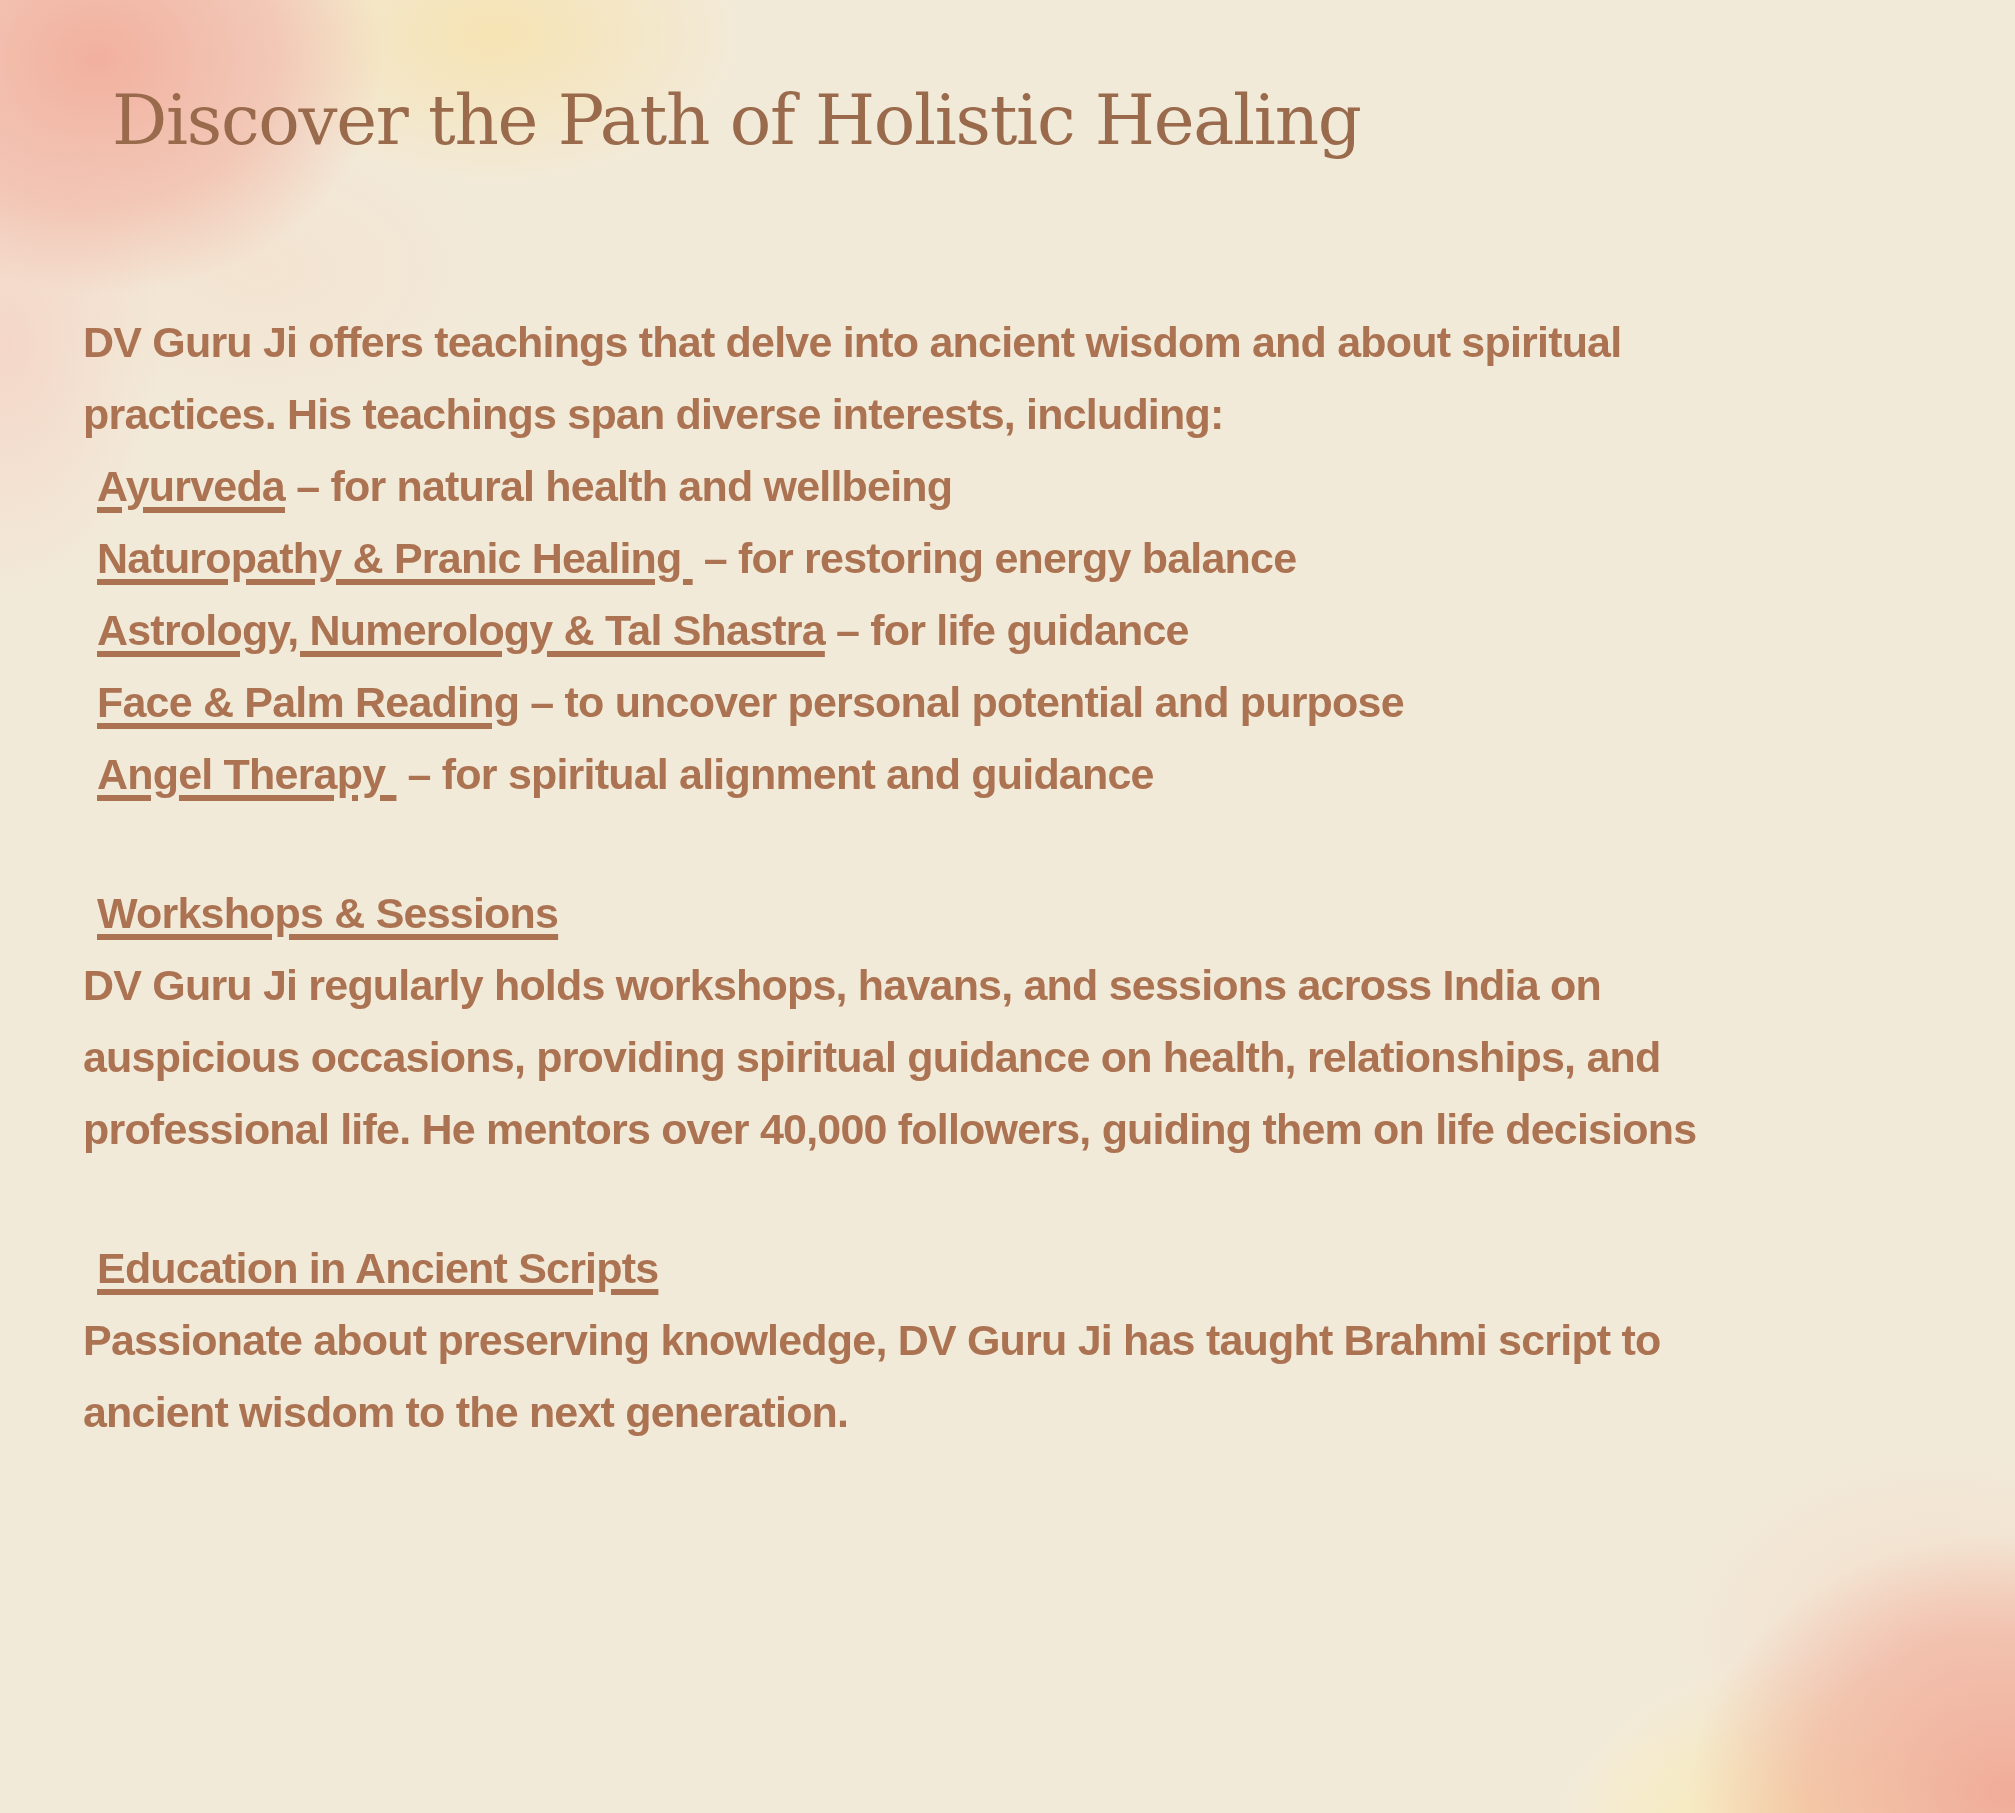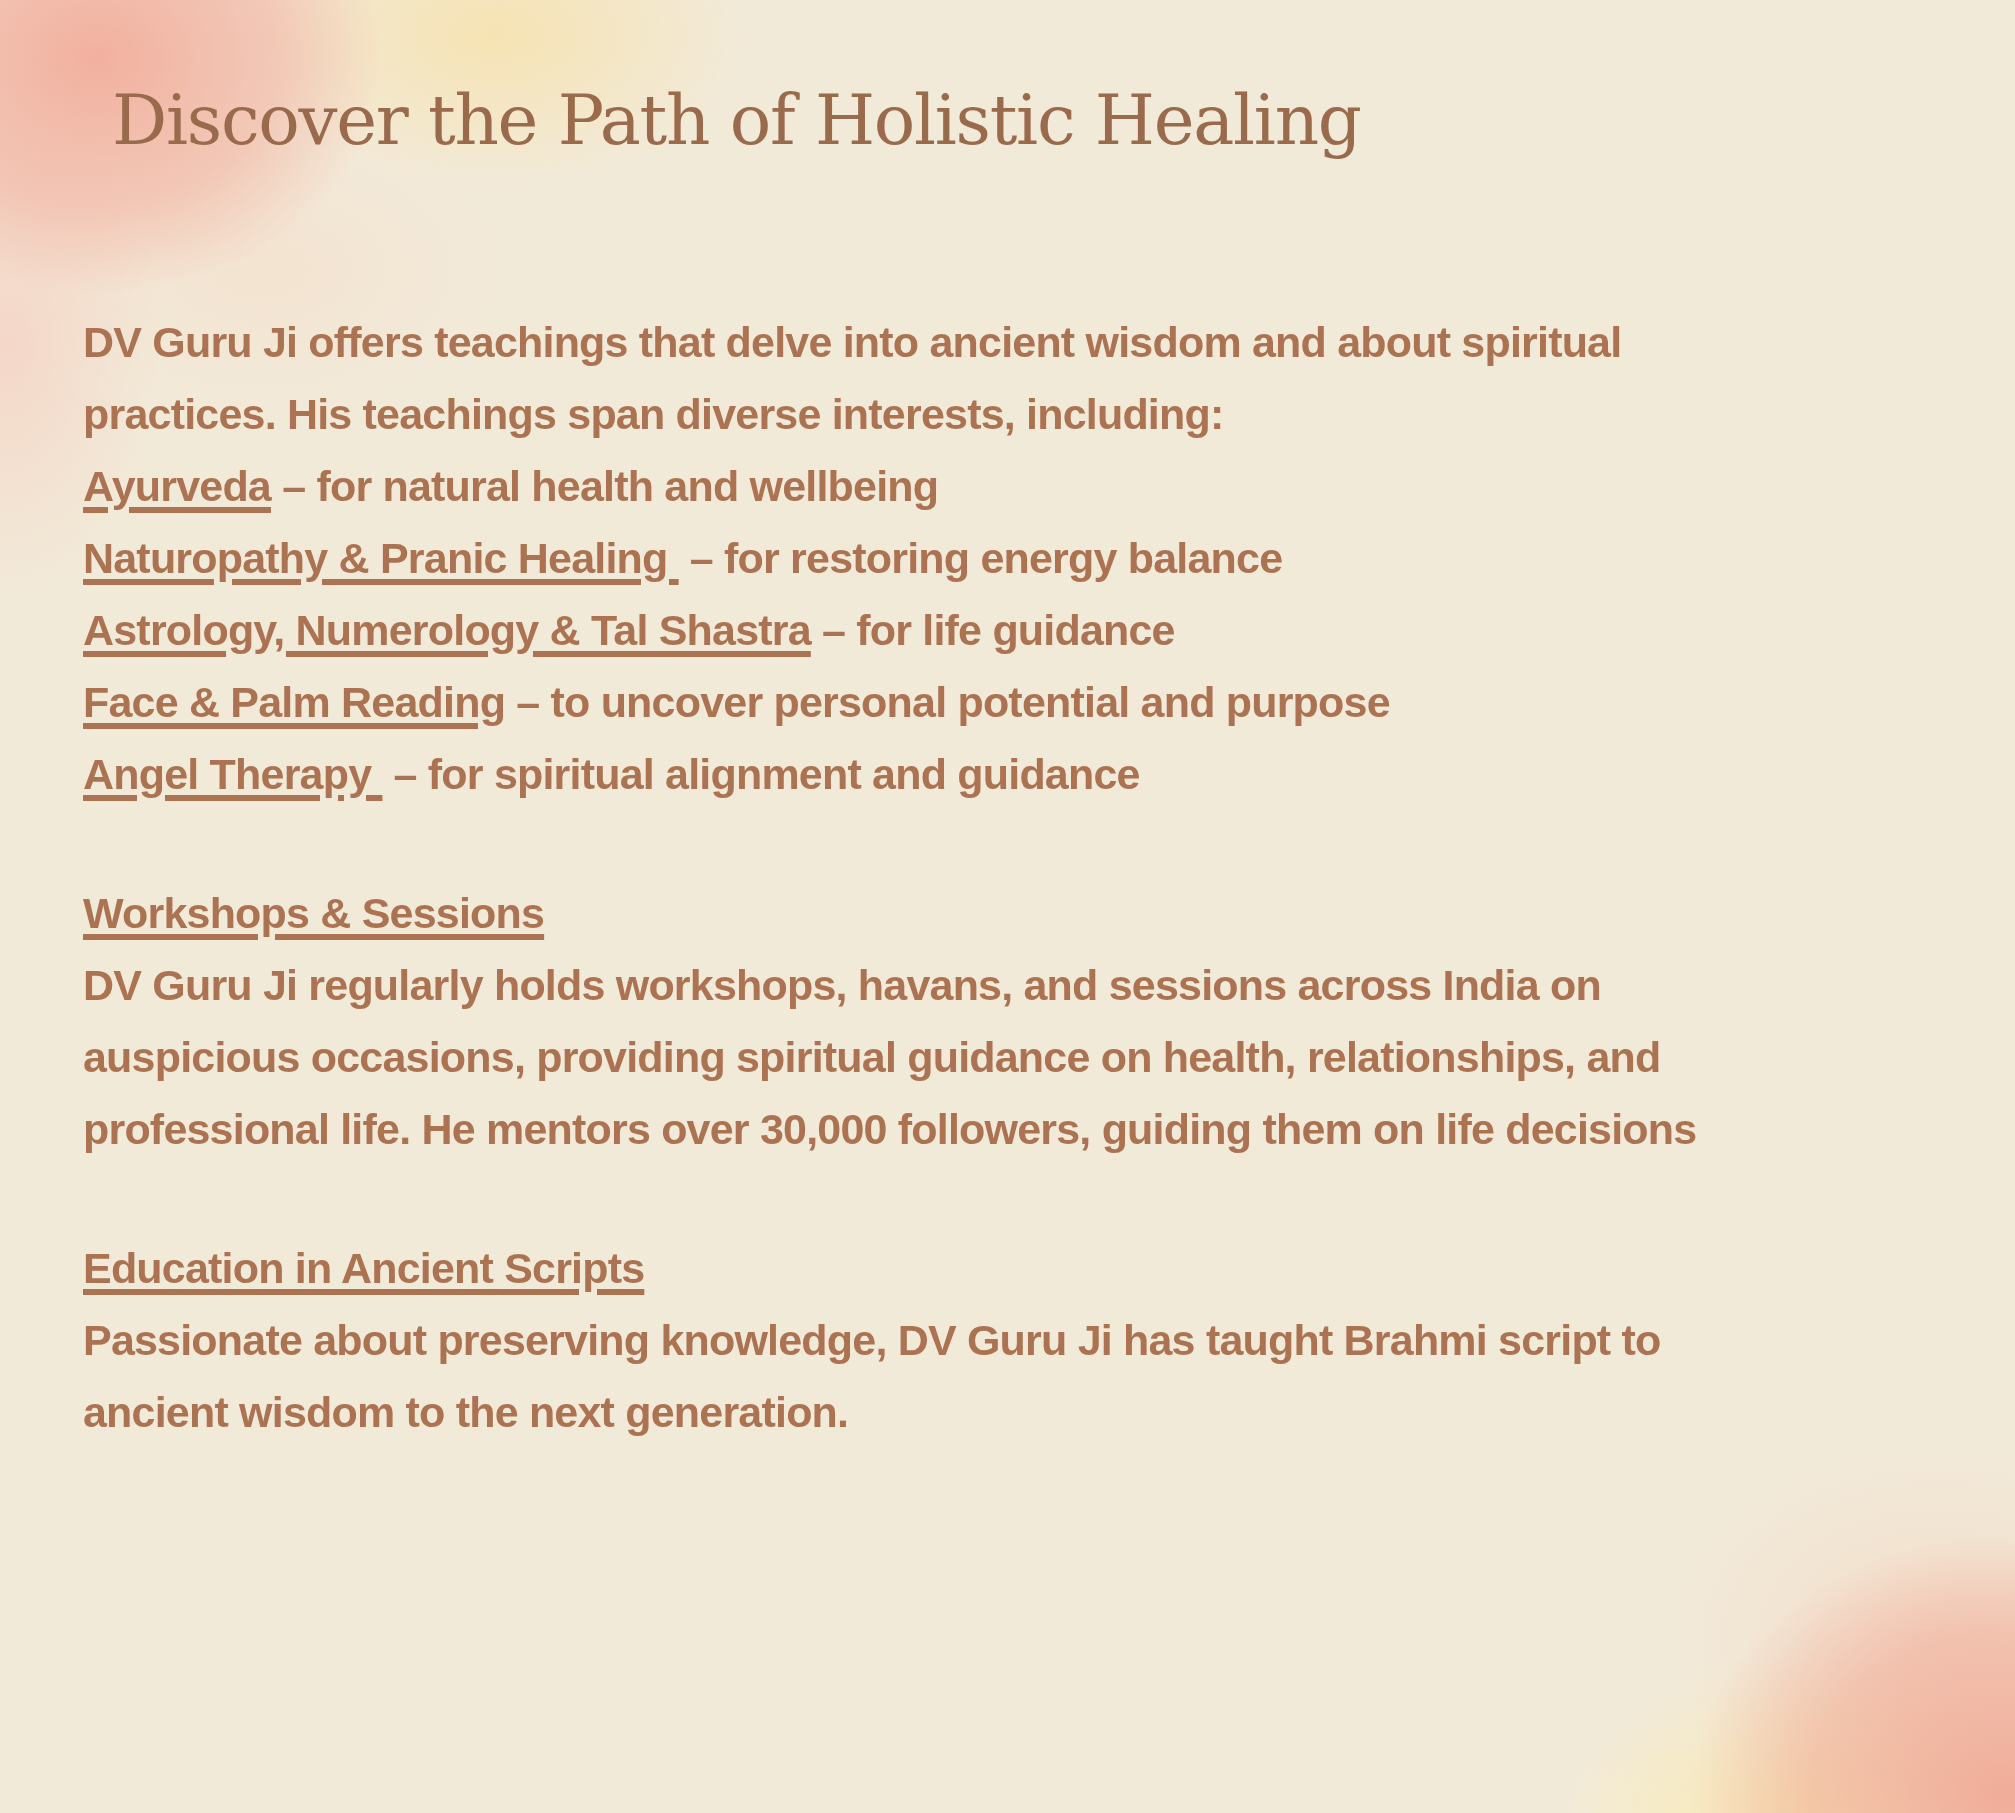--- a/index.html
+++ b/index.html
@@ -52,20 +52,21 @@
     letter-spacing:-0.8px;
     color:var(--body-text);
   }
   .line{white-space:nowrap;}
   .spacer{height:67px;}
   .u{
     text-decoration:underline;
     text-decoration-thickness:5.9px;
     text-underline-offset:6.3px;
     text-decoration-skip-ink:auto;
+    margin-left:14px;
   }
 </style>
 </head>
 <body>
 
 <div class="canvas">
   <div class="wash wash-tl"></div>
   <div class="wash wash-br"></div>
 
   <h1 class="title">Discover the Path of Holistic Healing</h1>
@@ -79,21 +80,21 @@
     <div class="line"><span class="u">Naturopathy &amp; Pranic Healing&nbsp;</span><span> – for restoring energy balance</span></div>
     <div class="line"><span class="u">Astrology, Numerology &amp; Tal Shastra</span><span> – for life guidance</span></div>
     <div class="line"><span class="u">Face &amp; Palm Reading</span><span> – to uncover personal potential and purpose</span></div>
     <div class="line"><span class="u">Angel Therapy&nbsp;</span><span> – for spiritual alignment and guidance</span></div>
 
     <div class="spacer"></div>
 
     <div class="line"><span class="u">Workshops &amp; Sessions</span></div>
     <div class="line">DV Guru Ji regularly holds workshops, havans, and sessions across India on</div>
     <div class="line">auspicious occasions, providing spiritual guidance on health, relationships, and</div>
-    <div class="line">professional life. He mentors over 30,000 followers, guiding them on life decisions</div>
+    <div class="line">professional life. He mentors over 40,000 followers, guiding them on life decisions</div>
 
     <div class="spacer"></div>
 
     <div class="line"><span class="u">Education in Ancient Scripts</span></div>
     <div class="line">Passionate about preserving knowledge, DV Guru Ji has taught Brahmi script to</div>
     <div class="line">ancient wisdom to the next generation.</div>
 
   </div>
 </div>
 

